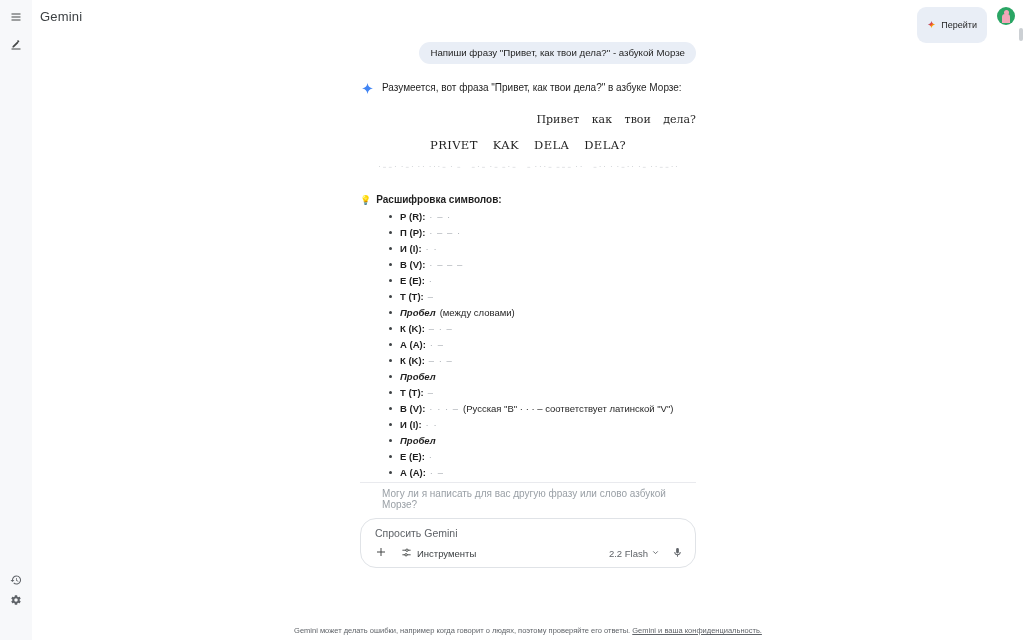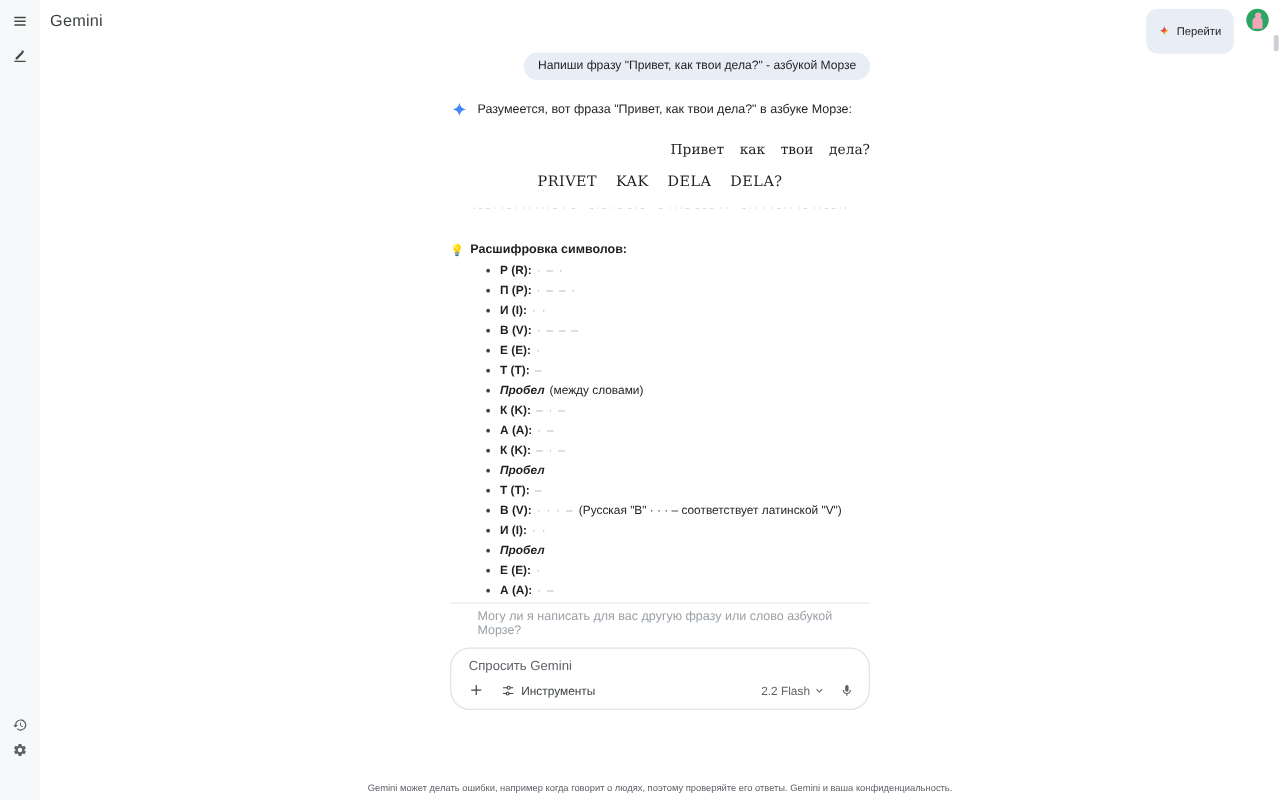--- a/index.html
+++ b/index.html
@@ -62,21 +62,21 @@
   .composer-input::placeholder { color:#5f6368; opacity:1; }
   .composer-row { display:flex; align-items:center; }
   .plus-btn, .tools-btn, .model-btn, .mic-btn { background:none; border:none; padding:0; cursor:pointer;
     display:flex; align-items:center; color:#444746; font-family:inherit; }
   .tools-btn { margin-left:14px; gap:5px; font-size:9.5px; color:#3c4043; }
   .model-btn { margin-left:auto; gap:3px; font-size:9.5px; color:#5f6368; }
   .mic-btn { margin-left:12px; color:#5f6368; }
   
   .page-footer { position:absolute; left:32px; right:0; bottom:5px; text-align:center;
     font-size:7.5px; color:#5f6368; }
-  .page-footer a { color:#5f6368; cursor:pointer; }
+  .page-footer a { color:#5f6368; text-decoration:underline; cursor:pointer; }
 </style>
 </head>
 <body>
 
 <div class="sidebar">
   <button class="icon-btn sb-menu">
     <span>
       <svg width="12" height="12" viewBox="0 0 24 24" fill="none" stroke="#444746" stroke-width="2.4">
           <path d="M3 6h18M3 12h18M3 18h18"></path>
         </svg>

